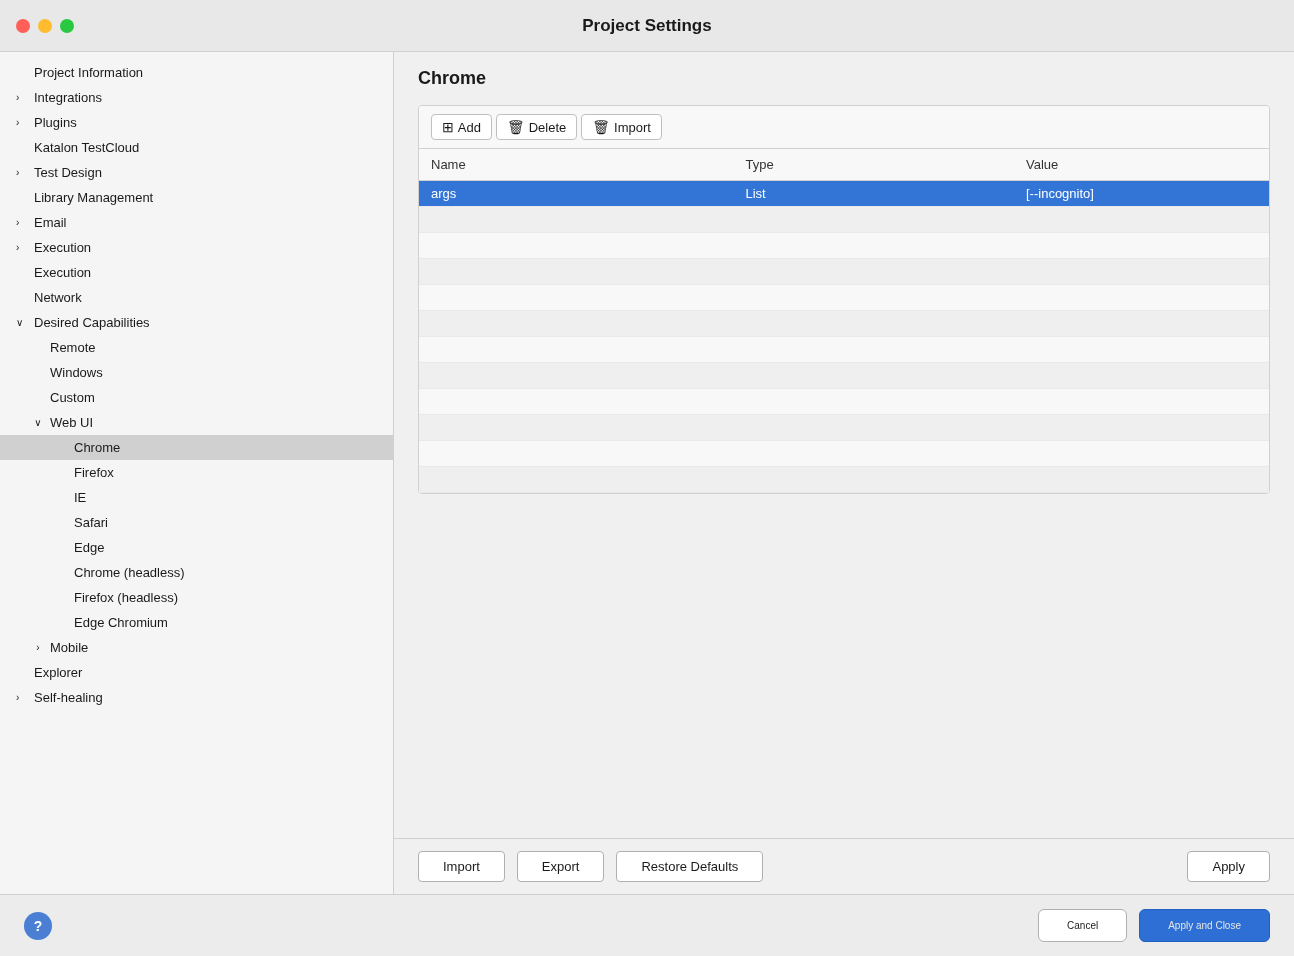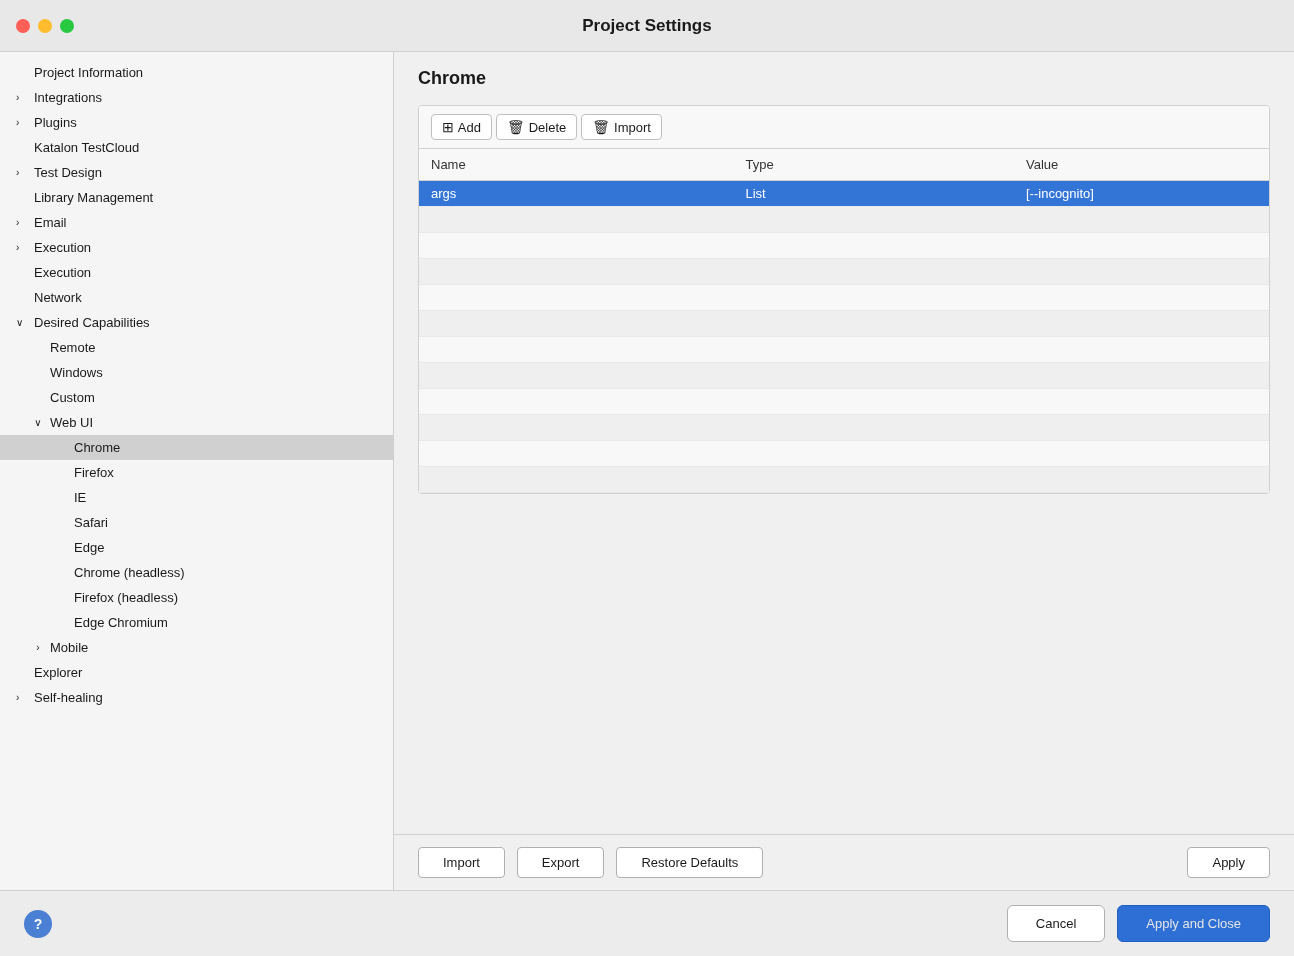--- a/index.html
+++ b/index.html
@@ -217,21 +217,21 @@
       align-items: center;
       justify-content: center;
       font-weight: 600;
       font-size: 14px;
       cursor: pointer;
     }
     .footer-btn {
       padding: 10px 28px;
       border-radius: 6px;
       cursor: pointer;
-      font-size: 13px;
+      font-size: 10px;
       border: 1px solid #b0b0b0;
       background: white;
       color: #1a1a1a;
     }
     .footer-btn.primary {
       background: #2d6fd4;
       color: #e5e5e5;
       border-color: #2060c0;
       font-weight: 500;
     }

